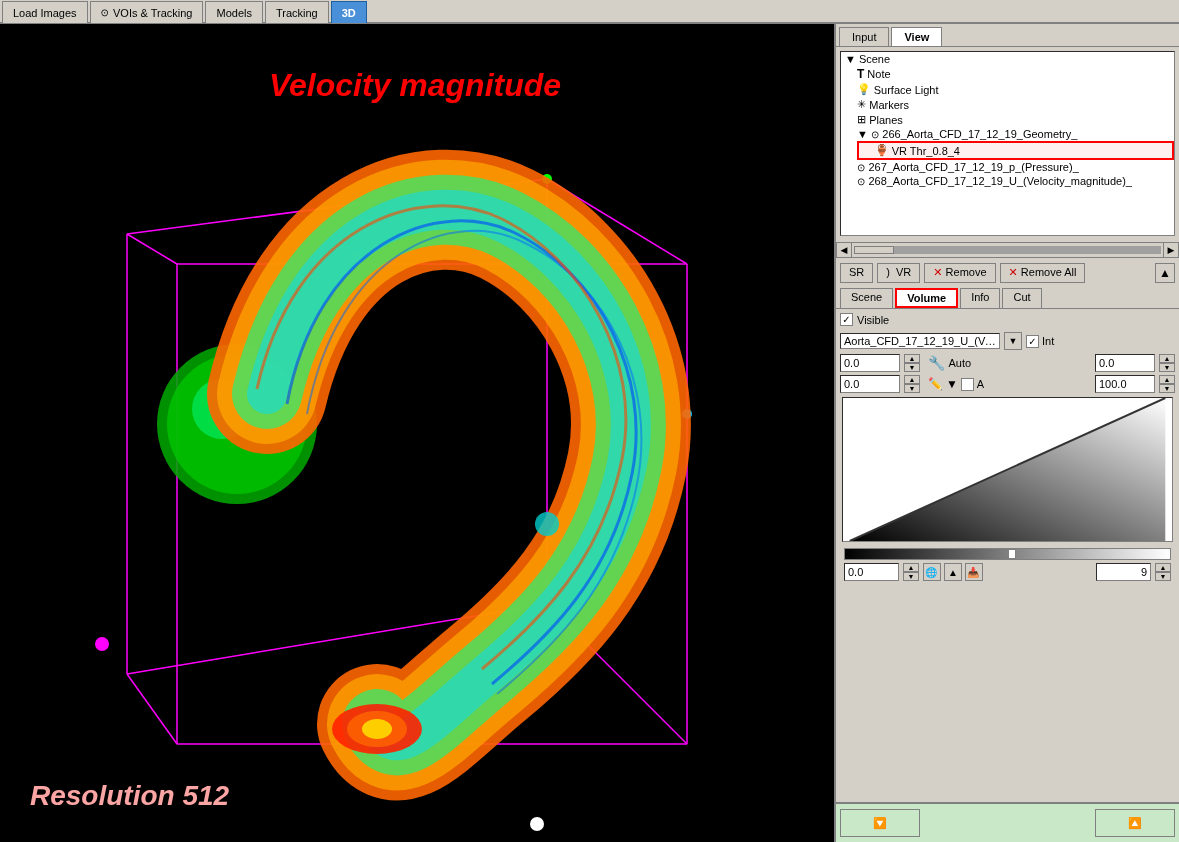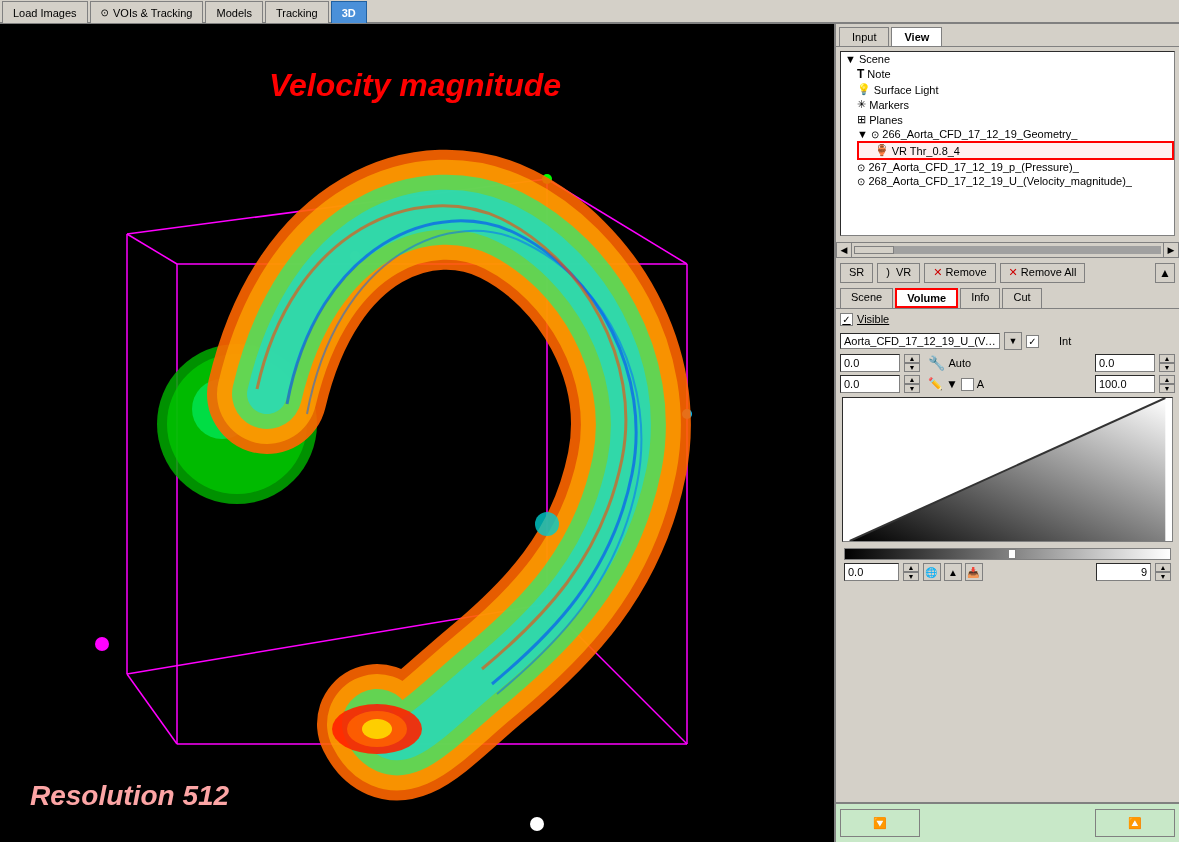--- a/index.html
+++ b/index.html
@@ -203,21 +203,21 @@
       flex: 1;
       overflow-y: auto;
     }
 
     .visible-row {
       display: flex;
       align-items: center;
       margin-bottom: 6px;
     }
     .checkbox-label {
-      display: flex; align-items: flex-start; gap: 4px; font-size: 11px; text-decoration: underline;
+      display: flex; align-items: center; gap: 4px; font-size: 11px;
     }
     .checkbox {
       width: 13px; height: 13px; border: 1px solid #808080; background: white;
       display: flex; align-items: center; justify-content: center; cursor: pointer;
     }
     .checkbox.checked::after { content: '✓'; font-size: 10px; }
 
     .field-row {
       display: flex;
       align-items: center;
@@ -237,21 +237,21 @@
     }
     .dropdown-btn {
       width: 18px; height: 18px;
       background: #d4d0c8;
       border: 1px solid #808080;
       cursor: pointer;
       display: flex; align-items: center; justify-content: center;
       font-size: 9px;
     }
     .int-check {
-      display: flex; align-items: center; gap: 20px; font-size: 11px;
+      display: flex; align-items: center; gap: 3px; font-size: 11px;
     }
 
     .num-field-row {
       display: flex; align-items: center; gap: 4px; margin-bottom: 3px;
     }
     .num-field {
       width: 60px; height: 18px;
       border: 1px inset #808080; background: white;
       padding: 1px 3px; font-size: 11px;
     }

